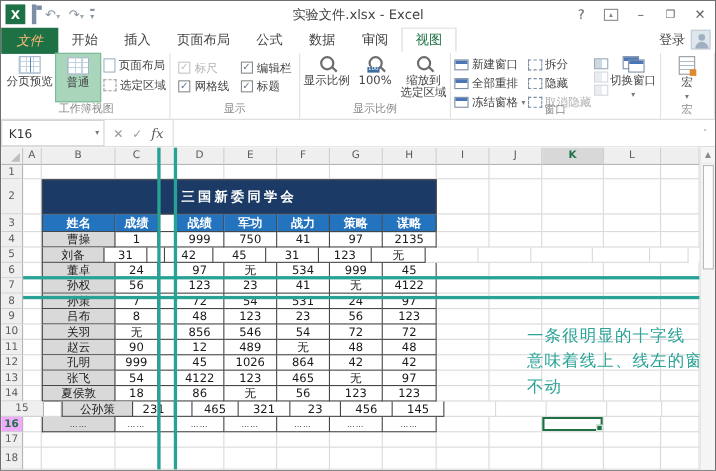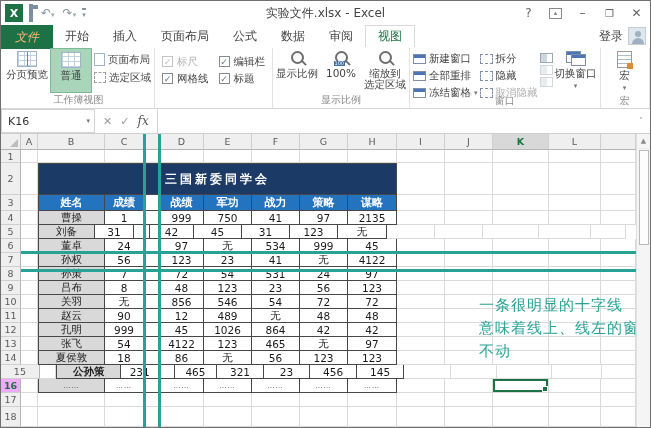--- a/index.html
+++ b/index.html
@@ -204,20 +204,21 @@
               <span class="cb">✓</span>
               <span>编辑栏</span>
             </div>
             <div class="checkrow">
               <span class="cb">✓</span>
               <span>标题</span>
             </div>
           </div>
         </div>
       </div>
+      <div class="glabel">显示</div>
     </div>
 
     <div class="group">
       <div class="gcontent">
         <div class="bigbtn">
           <span class="mag"></span>
           <span>显示比例</span>
         </div>
         <div class="bigbtn">
           <span class="mag">
@@ -560,21 +561,21 @@
           <div class="t" style="width: 49px;">123</div>
           <div class="c" style="width: 48px;"></div>
           <div class="c" style="width: 48px;"></div>
           <div class="c" style="width: 56px;"></div>
           <div class="c" style="width: 52px;"></div>
           <div class="c" style="width: 35px;"></div>
         </div>
         <div class="grow" style="height: 14px;">
           <div class="rh" style="width: 40px;">15</div>
           <div class="c" style="width: 17px;"></div>
-          <div class="t name bl" style="width: 67px; font-weight: bold;">公孙策</div>
+          <div class="t name bl" style="width: 67px;">公孙策</div>
           <div class="t" style="width: 39px;">231</div>
           <div class="t" style="width: 16px;"></div>
           <div class="t" style="width: 44px;">465</div>
           <div class="t" style="width: 48px;">321</div>
           <div class="t" style="width: 48px;">23</div>
           <div class="t" style="width: 48px;">456</div>
           <div class="t" style="width: 49px;">145</div>
           <div class="c" style="width: 48px;"></div>
           <div class="c" style="width: 48px;"></div>
           <div class="c" style="width: 56px;"></div>

